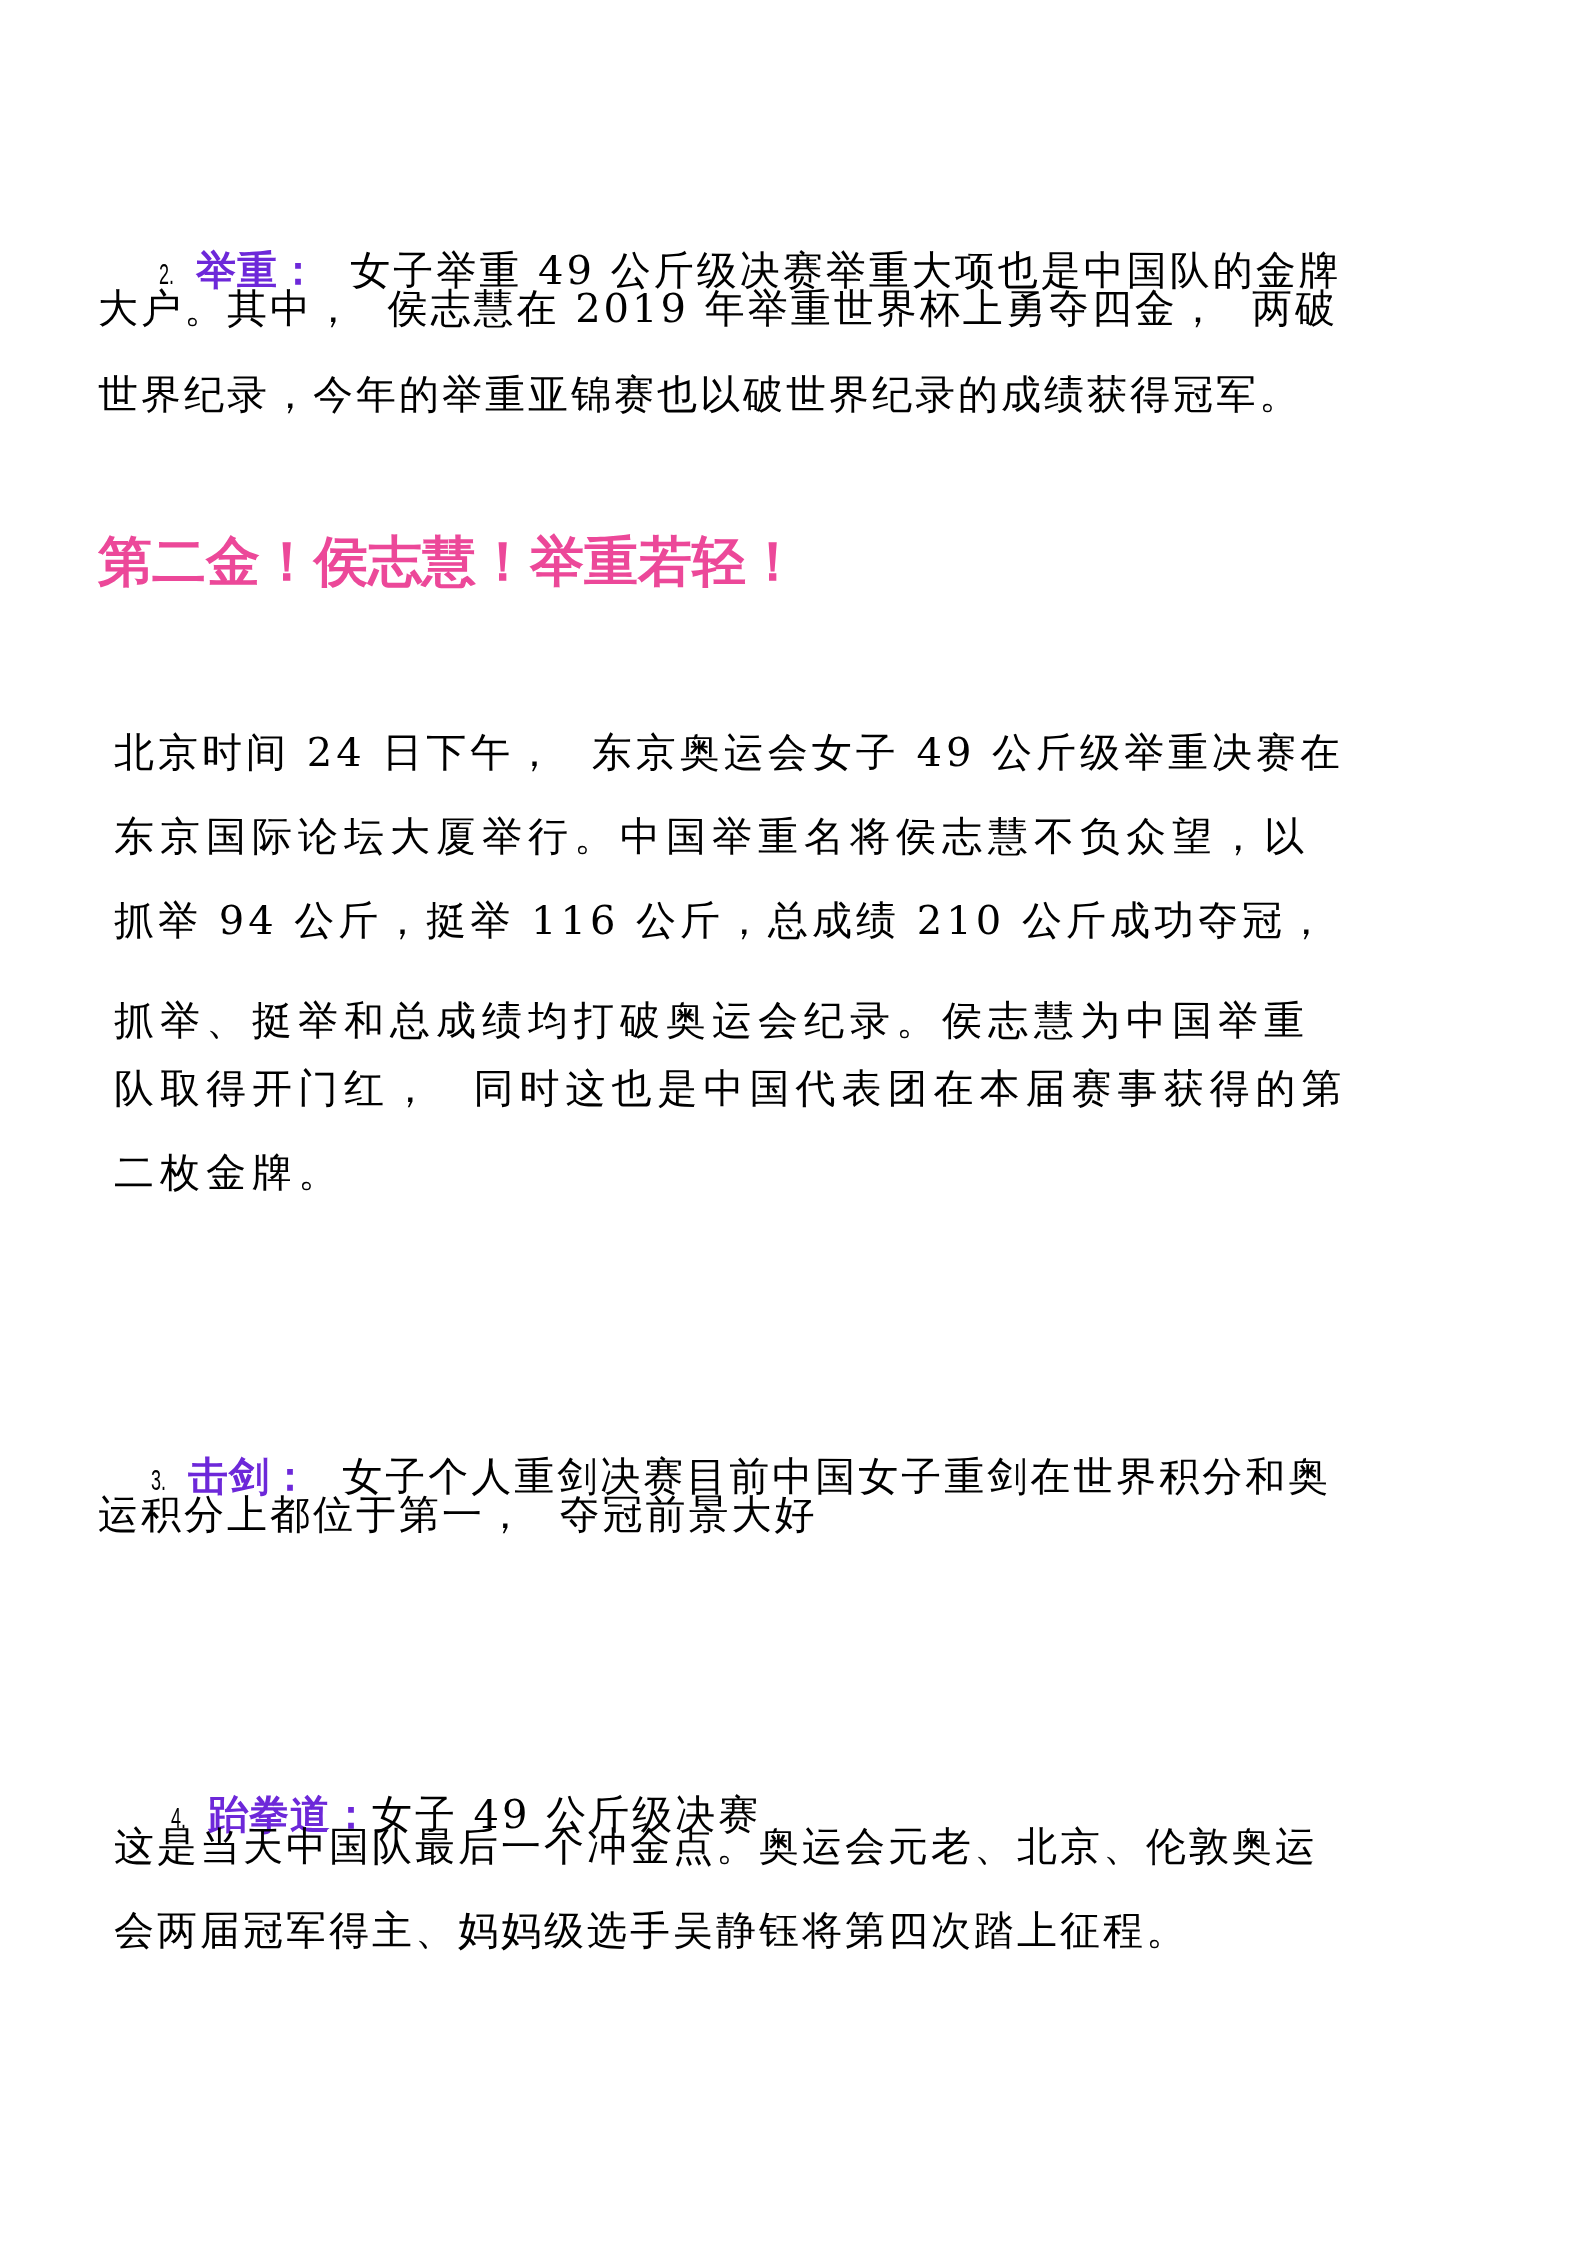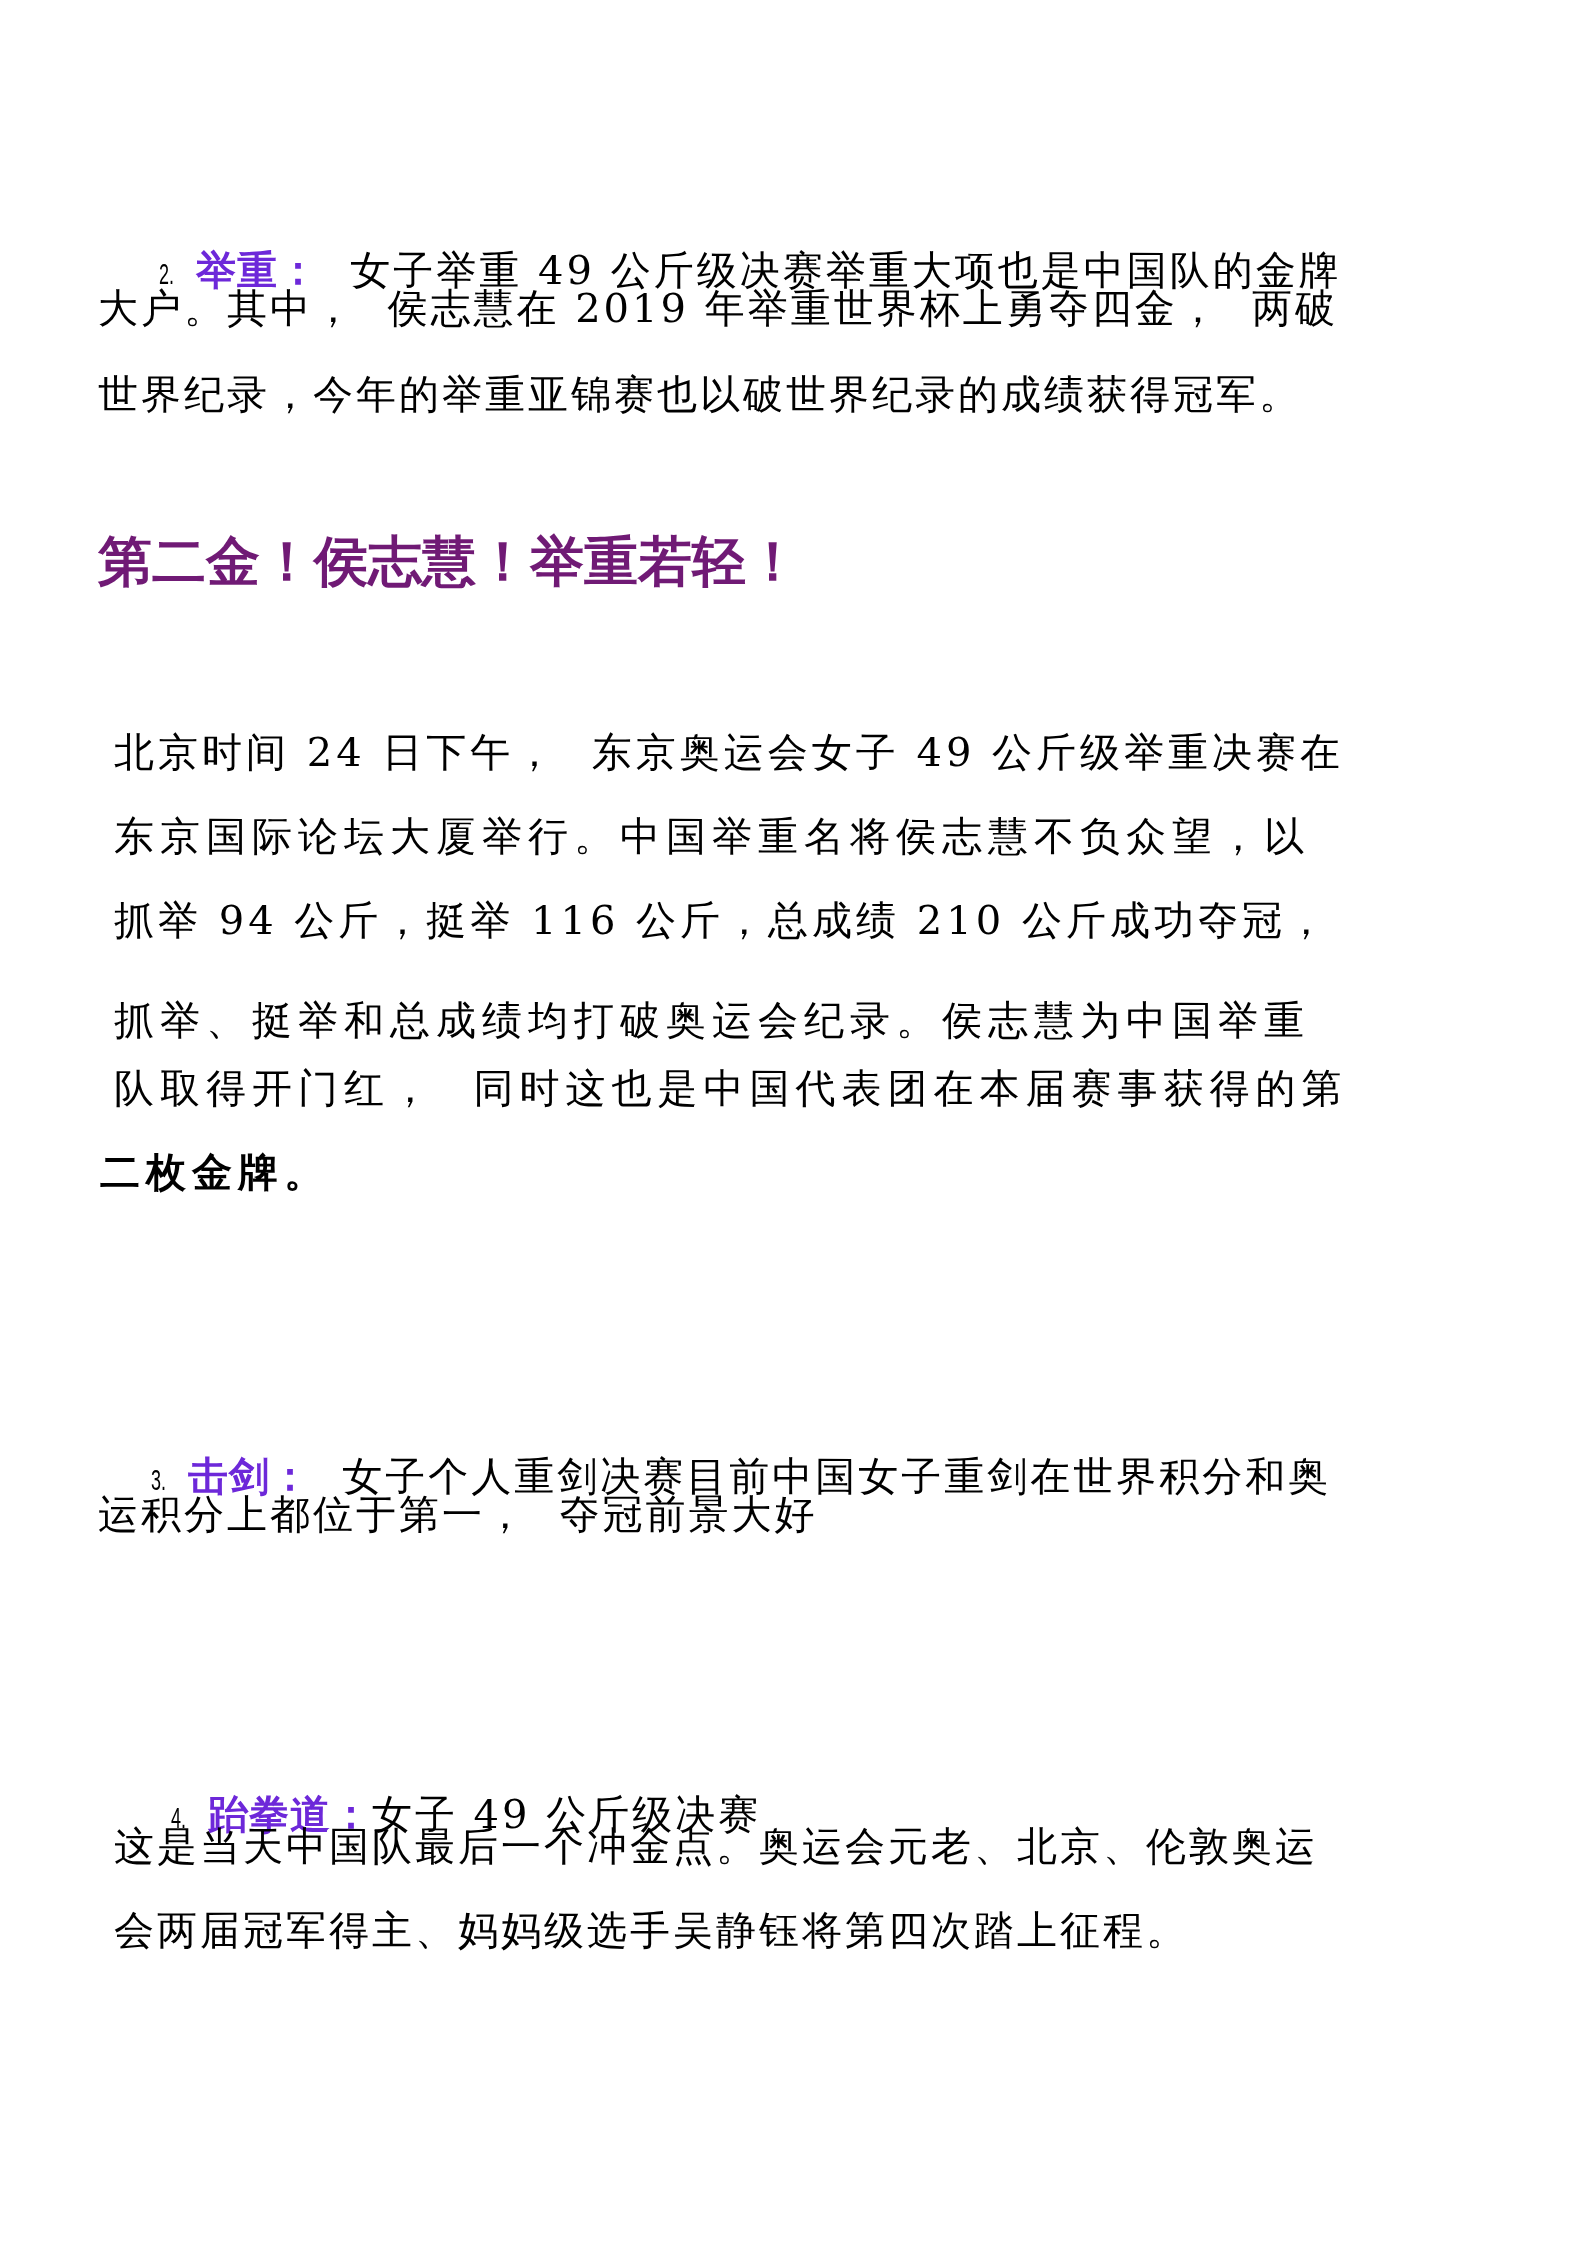--- a/index.html
+++ b/index.html
@@ -43,21 +43,21 @@
       letter-spacing: 1px;
     }
     .headline {
       position: absolute;
       left: 98px;
       top: 530px;
       font-family: "DejaVu Sans", sans-serif;
       font-weight: bold;
       font-size: 54px;
       line-height: 64px;
-      color: #701a75;
+      color: #ec4899;
       white-space: pre;
     }
   </style>
 </head>
 <body>
 
 <div class="block">
   <div class="line" style="left:96px; top:198px;">
     <span class="num">2.</span><span class="label">举重：</span><span>  女子举重 49 公斤级决赛举重大项也是中国队的金牌</span>
   </div>
@@ -66,21 +66,21 @@
 </div>
 
 <div class="headline">第二金！侯志慧！举重若轻！</div>
 
 <div class="block">
   <div class="line" style="left:114px; top:728px; letter-spacing:4px;">北京时间 24 日下午，  东京奥运会女子 49 公斤级举重决赛在</div>
   <div class="line" style="left:114px; top:812px; letter-spacing:6px;">东京国际论坛大厦举行。中国举重名将侯志慧不负众望，以</div>
   <div class="line" style="left:114px; top:896px; letter-spacing:4px;">抓举 94 公斤，挺举 116 公斤，总成绩 210 公斤成功夺冠，</div>
   <div class="line" style="left:114px; top:980px; letter-spacing:6px;margin-top:16px;">抓举、挺举和总成绩均打破奥运会纪录。侯志慧为中国举重</div>
   <div class="line" style="left:114px; top:1064px; letter-spacing:6px;">队取得开门红，  同时这也是中国代表团在本届赛事获得的第</div>
-  <div class="line" style="left:100px; top:1148px; letter-spacing:6px;font-weight:bold;">二枚金牌。</div>
+  <div class="line" style="left:114px; top:1148px; letter-spacing:6px;">二枚金牌。</div>
 </div>
 
 <div class="block">
   <div class="line" style="left:88px; top:1404px;">
     <span class="num">3.</span><span class="label">击剑：</span><span>  女子个人重剑决赛目前中国女子重剑在世界积分和奥</span>
   </div>
   <div class="line" style="left:98px; top:1490px;">运积分上都位于第一，  夺冠前景大好</div>
 </div>
 
 <div class="block">

